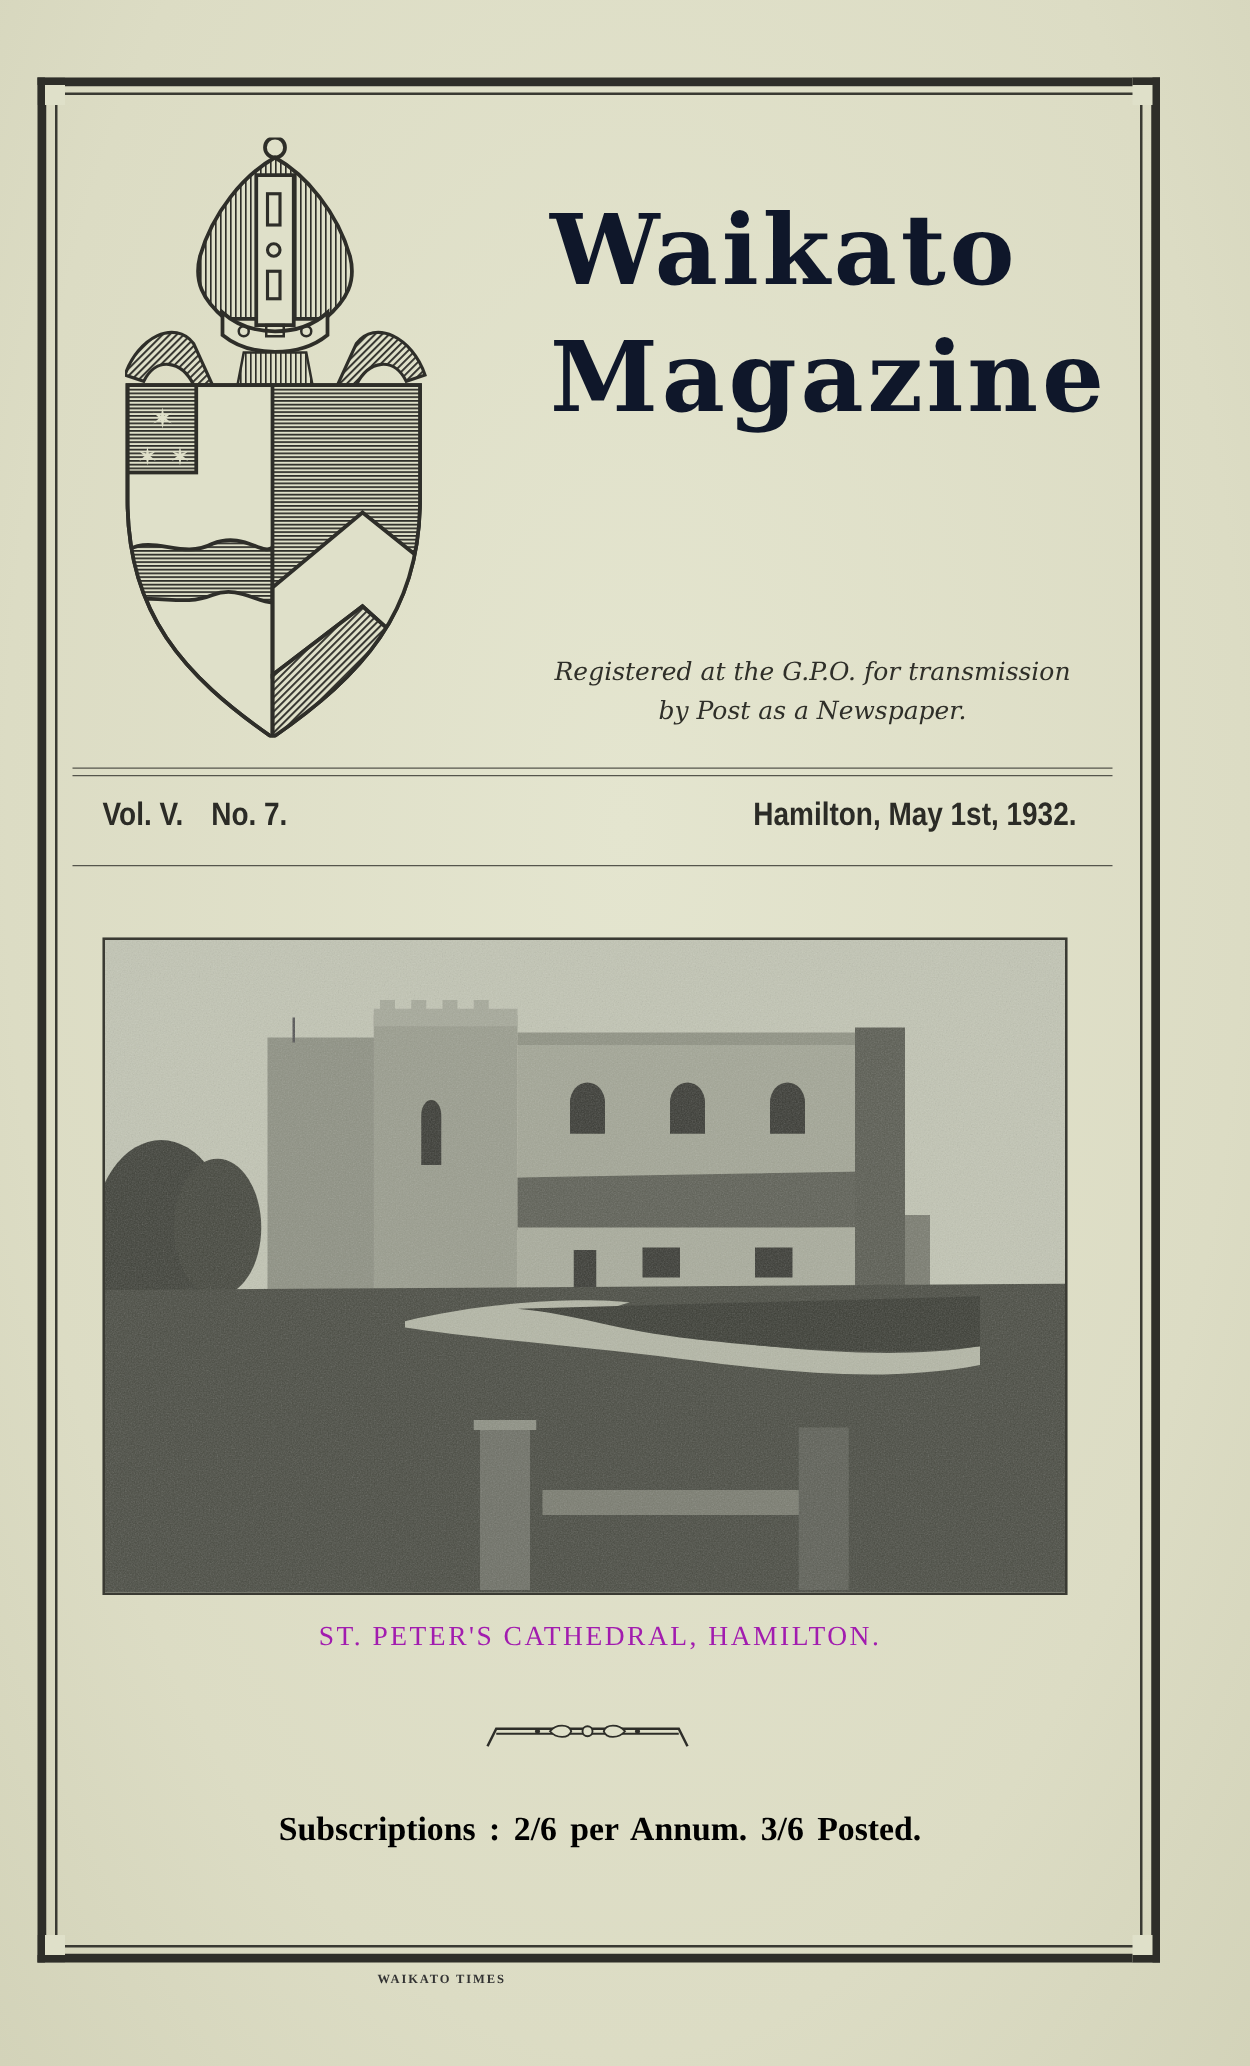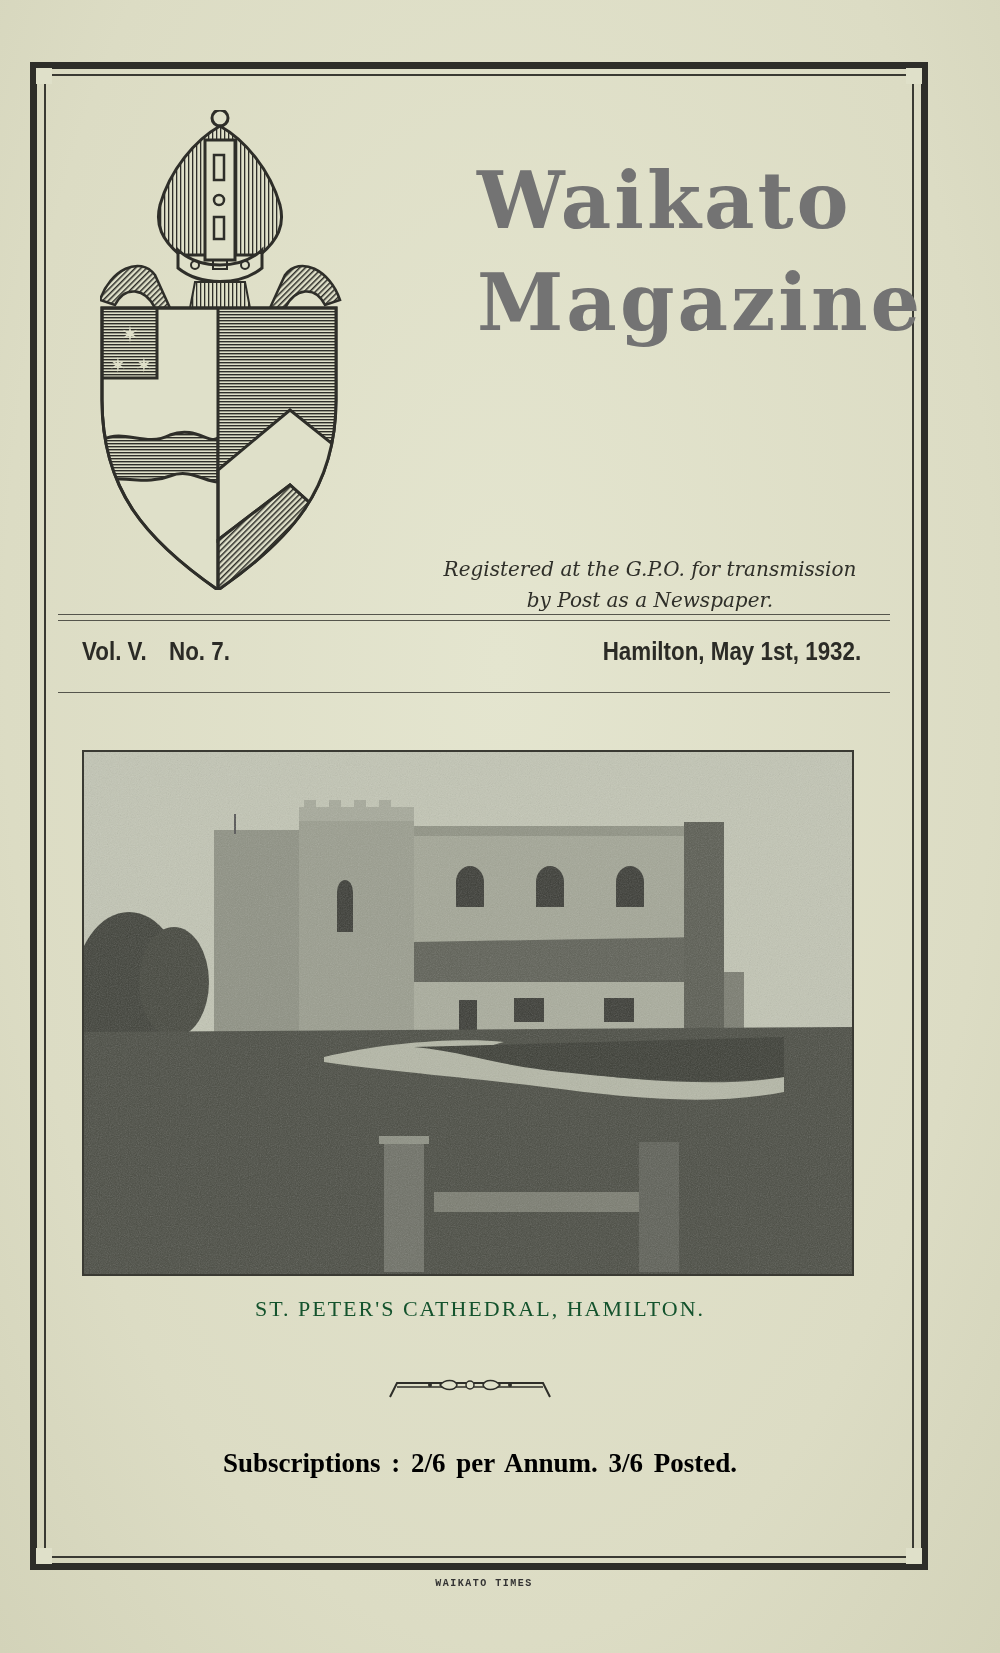--- a/index.html
+++ b/index.html
@@ -35,30 +35,29 @@
   .corner.br { left: 906px; top: 1548px; border-left: none; border-top: none; }
 
   
   .crest { position: absolute; left: 100px; top: 110px; width: 260px; height: 480px; }
 
   
   .title {
     position: absolute; left: 440px; top: 150px; width: 420px;
     font-family: "DejaVu Serif", serif; font-weight: bold;
     font-size: 78px; line-height: 102px; letter-spacing: 3px;
-    color: #737373;
-    margin-left: 37px;
+    color: #0f172a;
   }
   .title div { white-space: nowrap; }
 
   .registered {
     position: absolute; left: 420px; top: 522px; width: 460px;
     text-align: center; font-style: italic;
     font-family: "DejaVu Serif", serif;
-    font-size: 20px; line-height: 31px; color: #2f2f29; margin-top: 32px;
+    font-size: 20px; line-height: 31px; color: #2f2f29;
   }
 
   .rule { position: absolute; left: 58px; width: 832px; height: 1px; background: #55554c; }
 
   .issue-line {
     position: absolute; left: 82px; top: 636px; width: 786px;
     display: flex; justify-content: space-between;
     font-family: "Liberation Sans", sans-serif; font-weight: bold;
     font-size: 26px; color: #2b2b26; transform: scaleX(0.86); transform-origin: left center;
   }
@@ -66,32 +65,32 @@
   .issue-line .right { margin-right: -120px; }
 
   
   .photo {
     position: absolute; left: 82px; top: 750px; width: 772px; height: 526px;
     border: 2px solid #3a3a33; box-sizing: border-box; overflow: hidden;
     background: #b9bcaa;
   }
   .caption {
     position: absolute; left: 100px; top: 1296px; width: 760px; text-align: center;
-    font-family: "Liberation Serif", serif; font-size: 22px; letter-spacing: 2px; color: #14532d;
+    font-family: "Liberation Serif", serif; font-size: 22px; letter-spacing: 2px; color: #a21caf;
   }
   .ornament { position: absolute; left: 385px; top: 1375px; width: 170px; height: 28px; }
 
   .subscriptions {
     position: absolute; left: 100px; top: 1448px; width: 760px; text-align: center;
     font-family: "Liberation Serif", serif; font-weight: bold;
     font-size: 27px; color: #000000; word-spacing: 4px;
   }
   .printer {
-    position: absolute; left: 284px; top: 1578px; width: 400px; text-align: center;
-    font-family: Liberation Mono, monospace; font-weight: bold;
+    position: absolute; left: 302px; top: 1578px; width: 400px; text-align: left;
+    font-family: Liberation Serif, serif; font-weight: bold;
     font-size: 10px; letter-spacing: 1.5px; color: #333;
   }
 </style>
 </head>
 <body>
 
 <div class="page-bg"></div>
 
 <div class="frame-outer"></div>
 <div class="frame-inner"></div>

